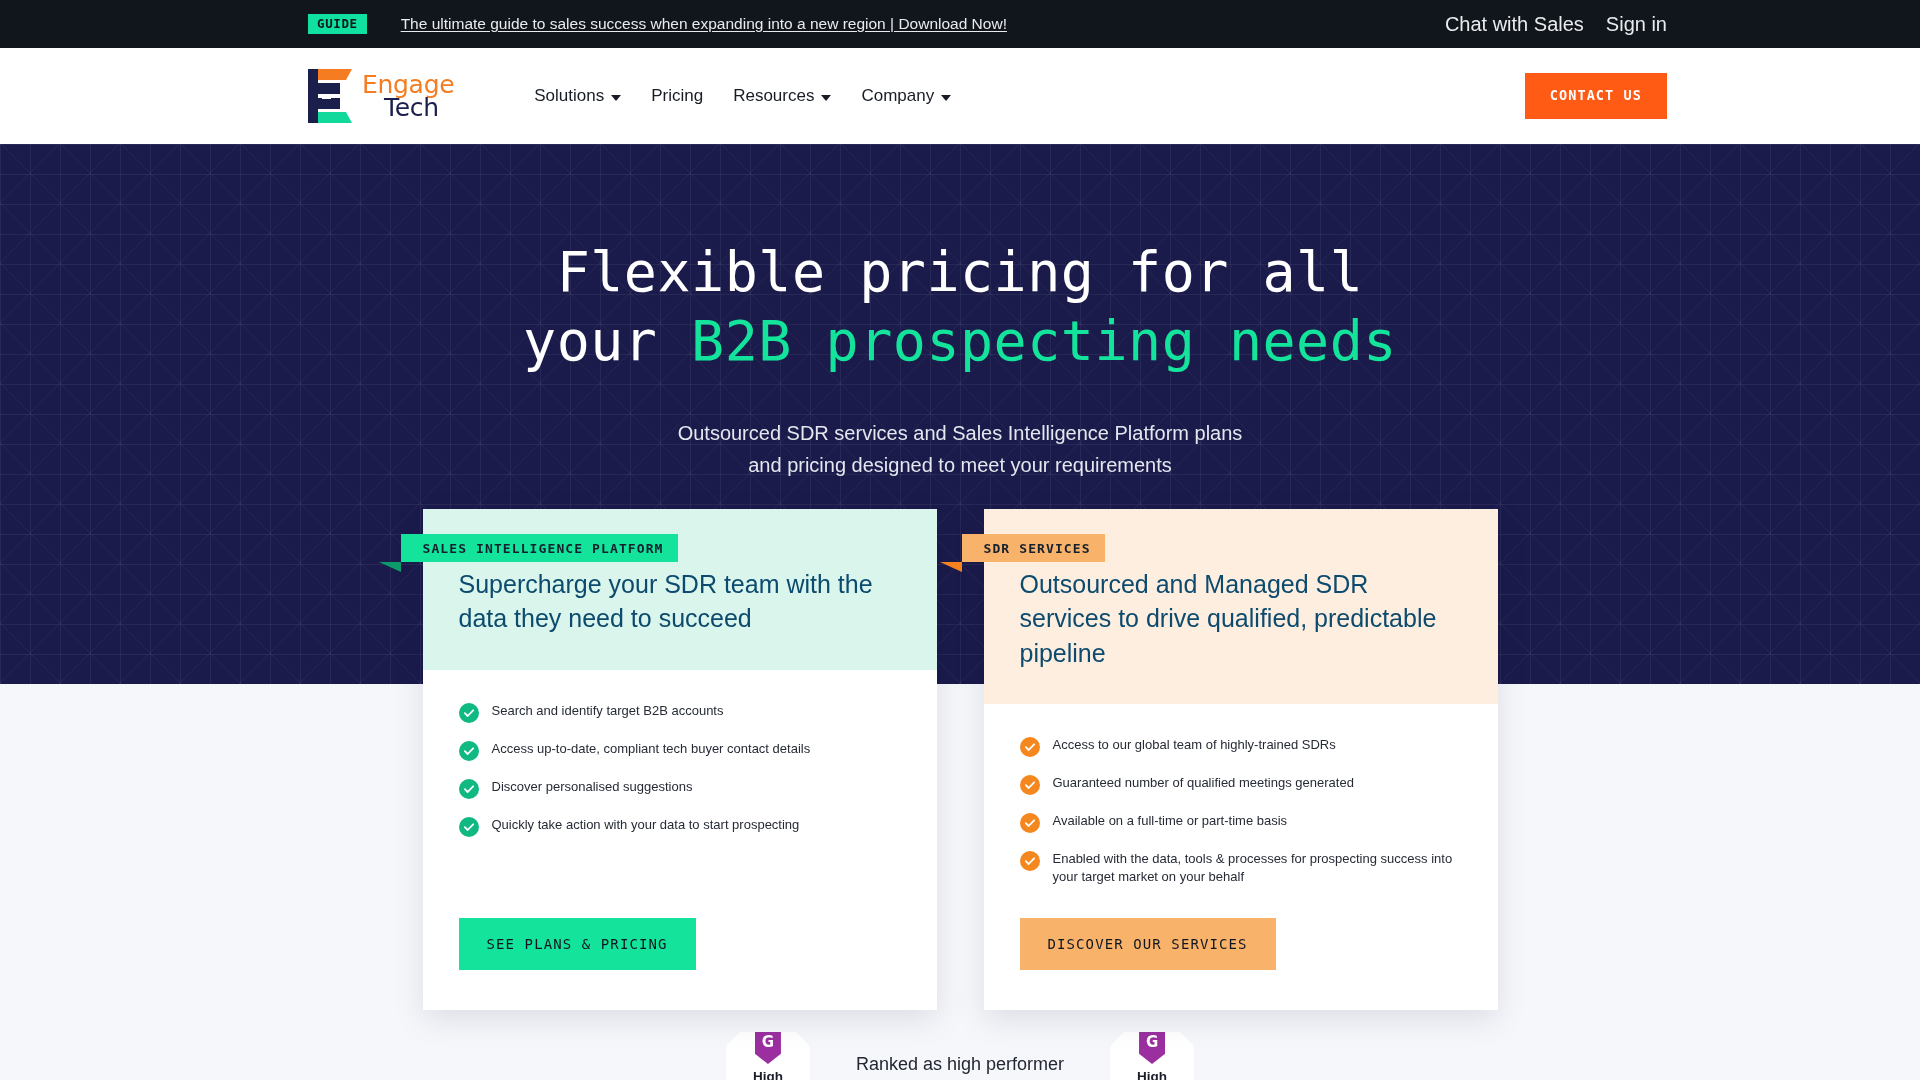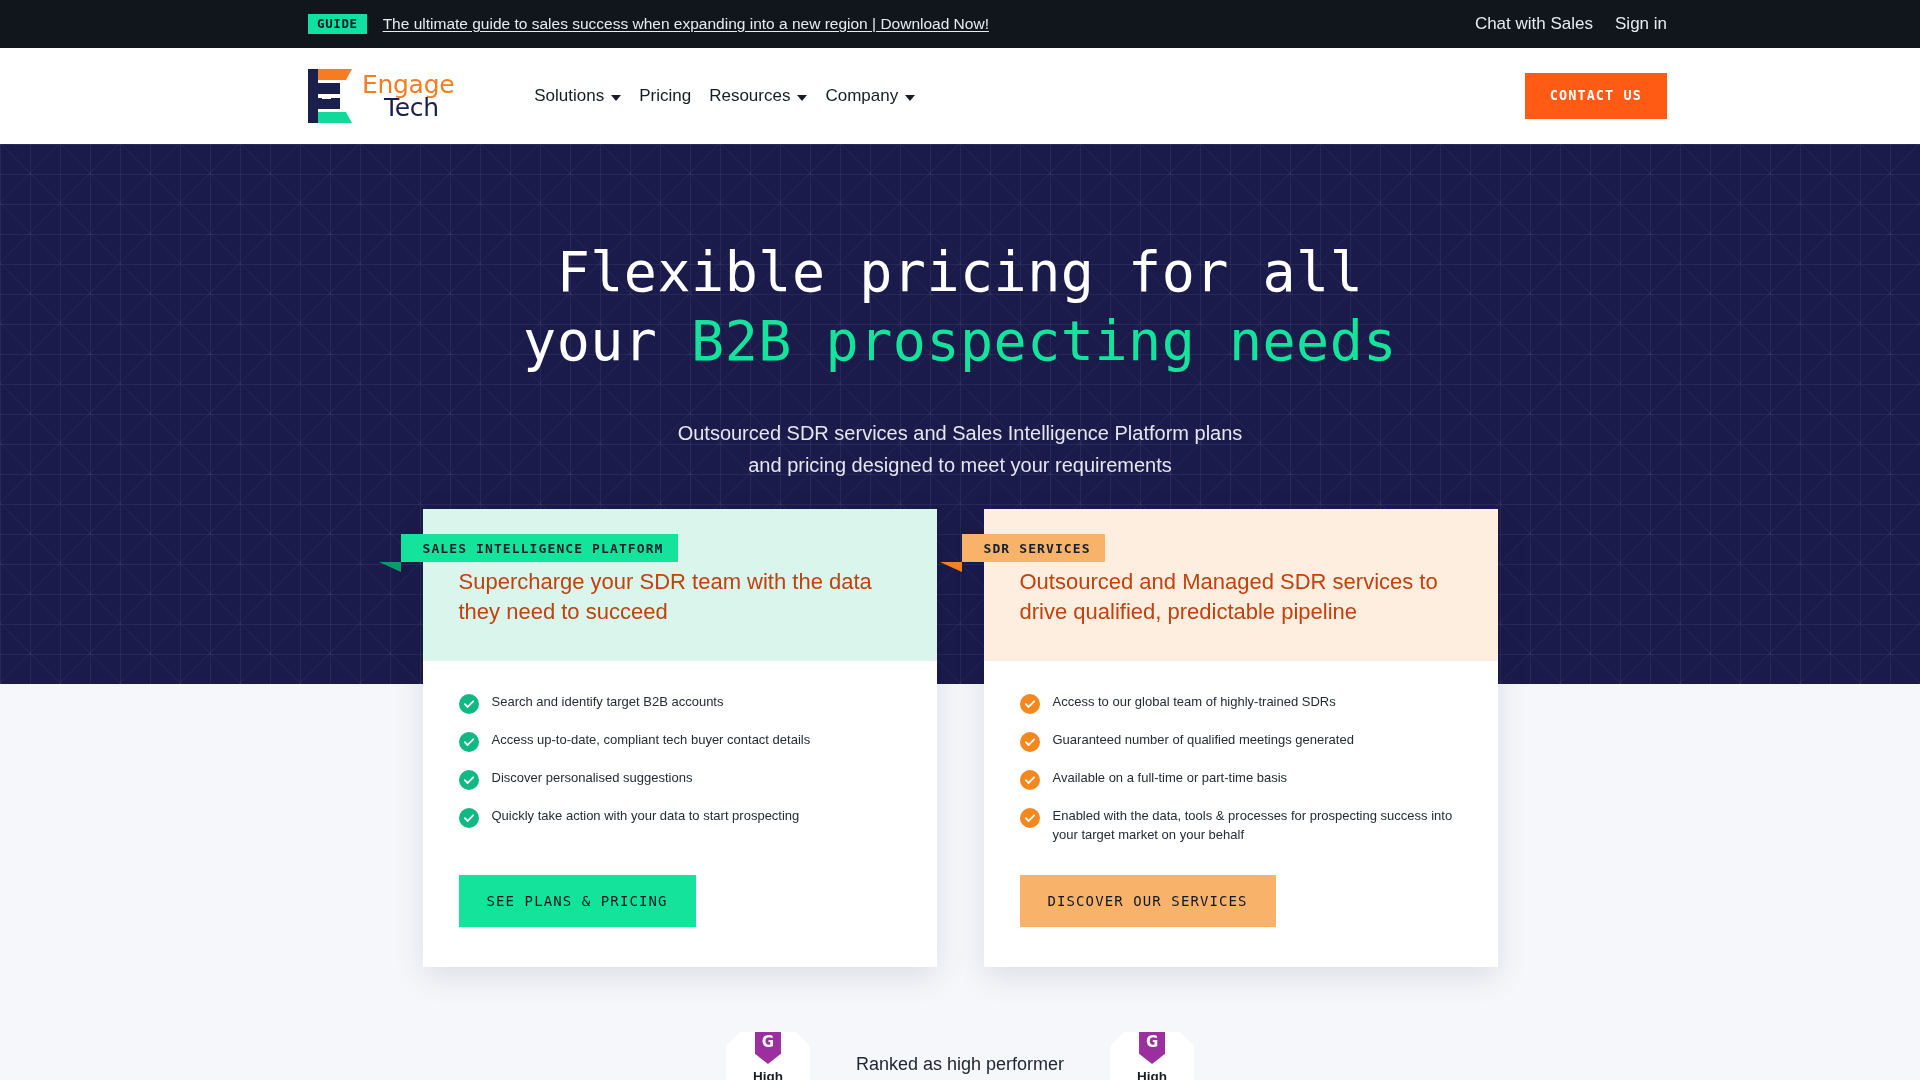--- a/index.html
+++ b/index.html
@@ -16,21 +16,21 @@
     height: 48px;
     background: #10161b;
     display: flex;
     align-items: center;
     position: relative;
   }
   .topbar-left {
     display: flex;
     align-items: center;
     margin-left: 308px;
-    gap: 16px;
+    gap: 34px;
   }
   .guide-chip {
     background: #10e0a0;
     color: #10161b;
     font-family: "DejaVu Sans Mono", monospace;
     font-size: 12.5px;
     font-weight: bold;
     letter-spacing: 0.6px;
     padding: 4px 9px 3px 9px;
     line-height: 1;
@@ -44,21 +44,21 @@
   }
   .topbar-right {
     position: absolute;
     right: 253px;
     display: flex;
     align-items: center;
     gap: 22px;
   }
   .topbar-right a {
     color: #e9ebef;
-    font-size: 17px;
+    font-size: 20px;
     text-decoration: none;
     white-space: nowrap;
   }
 
   
   .nav {
     height: 96px;
     background: #ffffff;
     display: flex;
     align-items: center;
@@ -86,21 +86,21 @@
   .logo-tech {
     color: #1b1f4b;
     font-size: 25px;
     font-weight: 500;
     letter-spacing: -0.3px;
     margin-left: 22px;
   }
   .nav-menu {
     display: flex;
     align-items: center;
-    gap: 18px;
+    gap: 30px;
     margin-left: 80px;
   }
   .nav-item {
     display: flex;
     align-items: center;
     gap: 7px;
     color: #181c24;
     font-size: 17px;
     cursor: pointer;
     white-space: nowrap;
@@ -199,23 +199,23 @@
   .badge-fold {
     position: absolute;
     left: -22px;
     bottom: -10px;
     width: 0; height: 0;
     border-left: 22px solid transparent;
     border-top: 10px solid #0b9b6a;
   }
   .badge.peach .badge-fold { border-top-color: #f6821f; }
   .card-title {
-    font-size: 22px;
+    font-size: 25px;
     line-height: 1.37;
-    color: #c2410c;
+    color: #0c4a6e;
     font-weight: 400;
   }
   .card-body {
     padding: 32px 36px 0 36px;
     flex: 1;
   }
   ul.features { list-style: none; }
   ul.features li {
     display: flex;
     align-items: flex-start;

